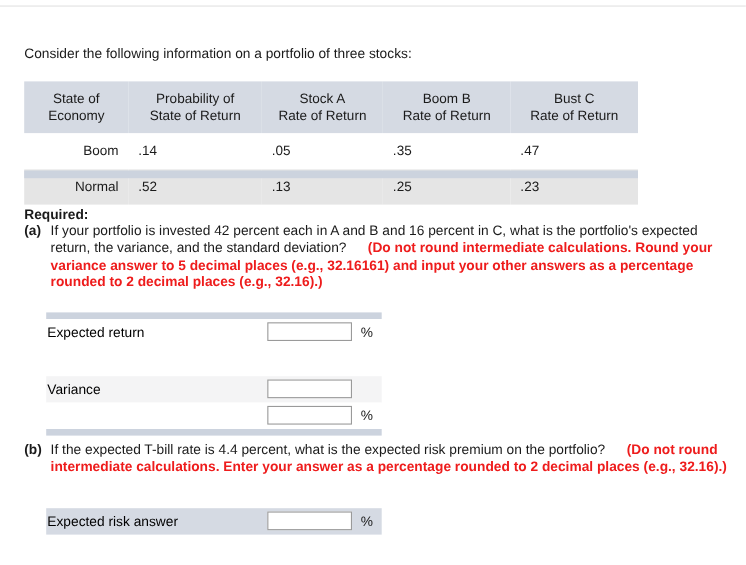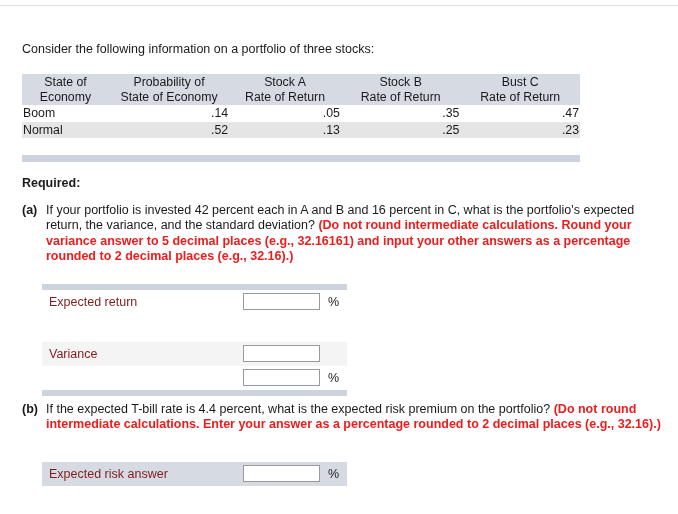--- a/index.html
+++ b/index.html
@@ -48,21 +48,21 @@
   .data-table {
     position: absolute;
     left: 22px;
     top: 74px;
     width: 558px;
     border-collapse: collapse;
     font-size: 12.3px;
   }
   .data-table th,
   .data-table td {
-    padding: 1px;
+    padding: 9px;
     font-weight: normal;
     line-height: 14.5px;
     height: 14.5px;
   }
   .data-table thead tr {
     background: #d5dae3;
   }
   .data-table thead th {
     text-align: center;
     vertical-align: bottom;
@@ -70,44 +70,44 @@
   }
   .data-table thead th .hl1 { display: block; }
   .data-table thead th .hl2 { display: block; }
   .data-table thead th.col-state { width: 86px; }
   .data-table thead th.col-prob  { width: 120px; }
   .data-table thead th.col-a     { width: 112px; margin-top: 40px; }
   .data-table thead th.col-b     { width: 120px; }
   .data-table thead th.col-c     { width: 120px; }
 
   .data-table tbody td.state-cell {
+    text-align: right;
+    padding-left: 1px;
+  }
+  .data-table tbody td.num-cell {
     text-align: left;
-    padding-left: 1px;
-  }
-  .data-table tbody td.num-cell {
-    text-align: right;
   }
   .data-table tbody tr.stripe {
     background: #e5e5e5;
   }
 
   .table-bottom-bar {
     position: absolute;
     left: 22px;
     top: 155px;
     width: 558px;
     height: 7px;
     background: #ccd3de;
   }
 
   
   .required-label {
     position: absolute;
     left: 22px;
-    top: 176px;
+    top: 188px;
     font-size: 12.5px;
     font-weight: bold;
     color: #1a1a1a;
   }
 
   .q-block {
     position: absolute;
     font-size: 12.5px;
     line-height: 15.4px;
     color: #1a1a1a;
@@ -122,20 +122,21 @@
     font-weight: bold;
     width: 24px;
   }
   .q-text {
     display: block;
     margin-left: 24px;
   }
   .red {
     color: #ee1c1c;
     font-weight: bold;
+    margin-left: 16px;
   }
 
   
   .ans-table {
     position: absolute;
     left: 42px;
     width: 305px;
   }
   .ans-a { top: 284px; }
   .ans-b { top: 462px; }
@@ -150,25 +151,25 @@
     position: relative;
     height: 24px;
     width: 305px;
   }
   .ans-row.shade-plain  { background: #ffffff; }
   .ans-row.shade-light  { background: #f4f4f5; margin-top: 28px; }
   .ans-row.shade-blue   { background: #d5dae3; }
 
   .ans-label {
     position: absolute;
-    left: 7px;
+    left: 1px;
     top: 4px;
     font-size: 12.5px;
     line-height: 16px;
-    color: #7f1d1d;
+    color: #000000;
     white-space: nowrap;
   }
 
   .ans-input {
     position: absolute;
     left: 201px;
     top: 3px;
     width: 77px;
     height: 17px;
     background: #ffffff;
@@ -201,28 +202,28 @@
 
   <table class="data-table">
     <thead>
       <tr>
         <th class="col-state">
           <span class="hl1">State of</span>
           <span class="hl2">Economy</span>
         </th>
         <th class="col-prob">
           <span class="hl1">Probability of</span>
-          <span class="hl2">State of Economy</span>
+          <span class="hl2">State of Return</span>
         </th>
         <th class="col-a">
           <span class="hl1">Stock A</span>
           <span class="hl2">Rate of Return</span>
         </th>
         <th class="col-b">
-          <span class="hl1">Stock B</span>
+          <span class="hl1">Boom B</span>
           <span class="hl2">Rate of Return</span>
         </th>
         <th class="col-c">
           <span class="hl1">Bust C</span>
           <span class="hl2">Rate of Return</span>
         </th>
       </tr>
     </thead>
     <tbody>
       <tr>

